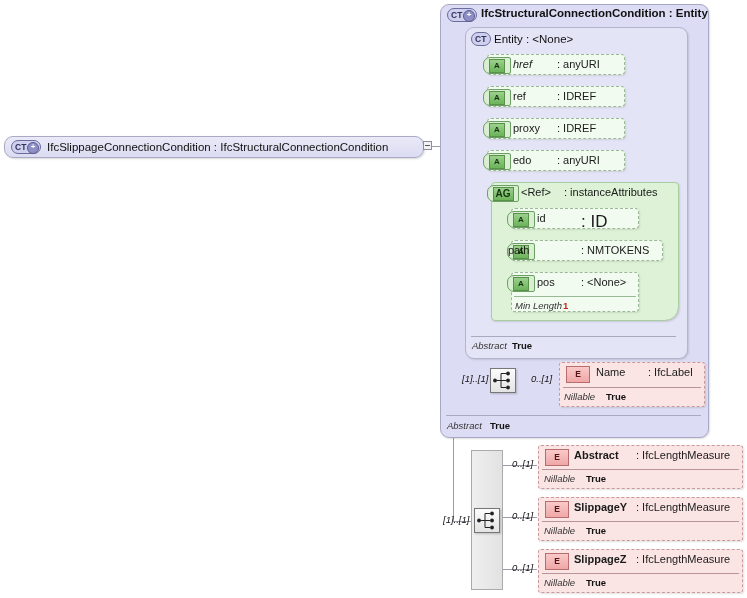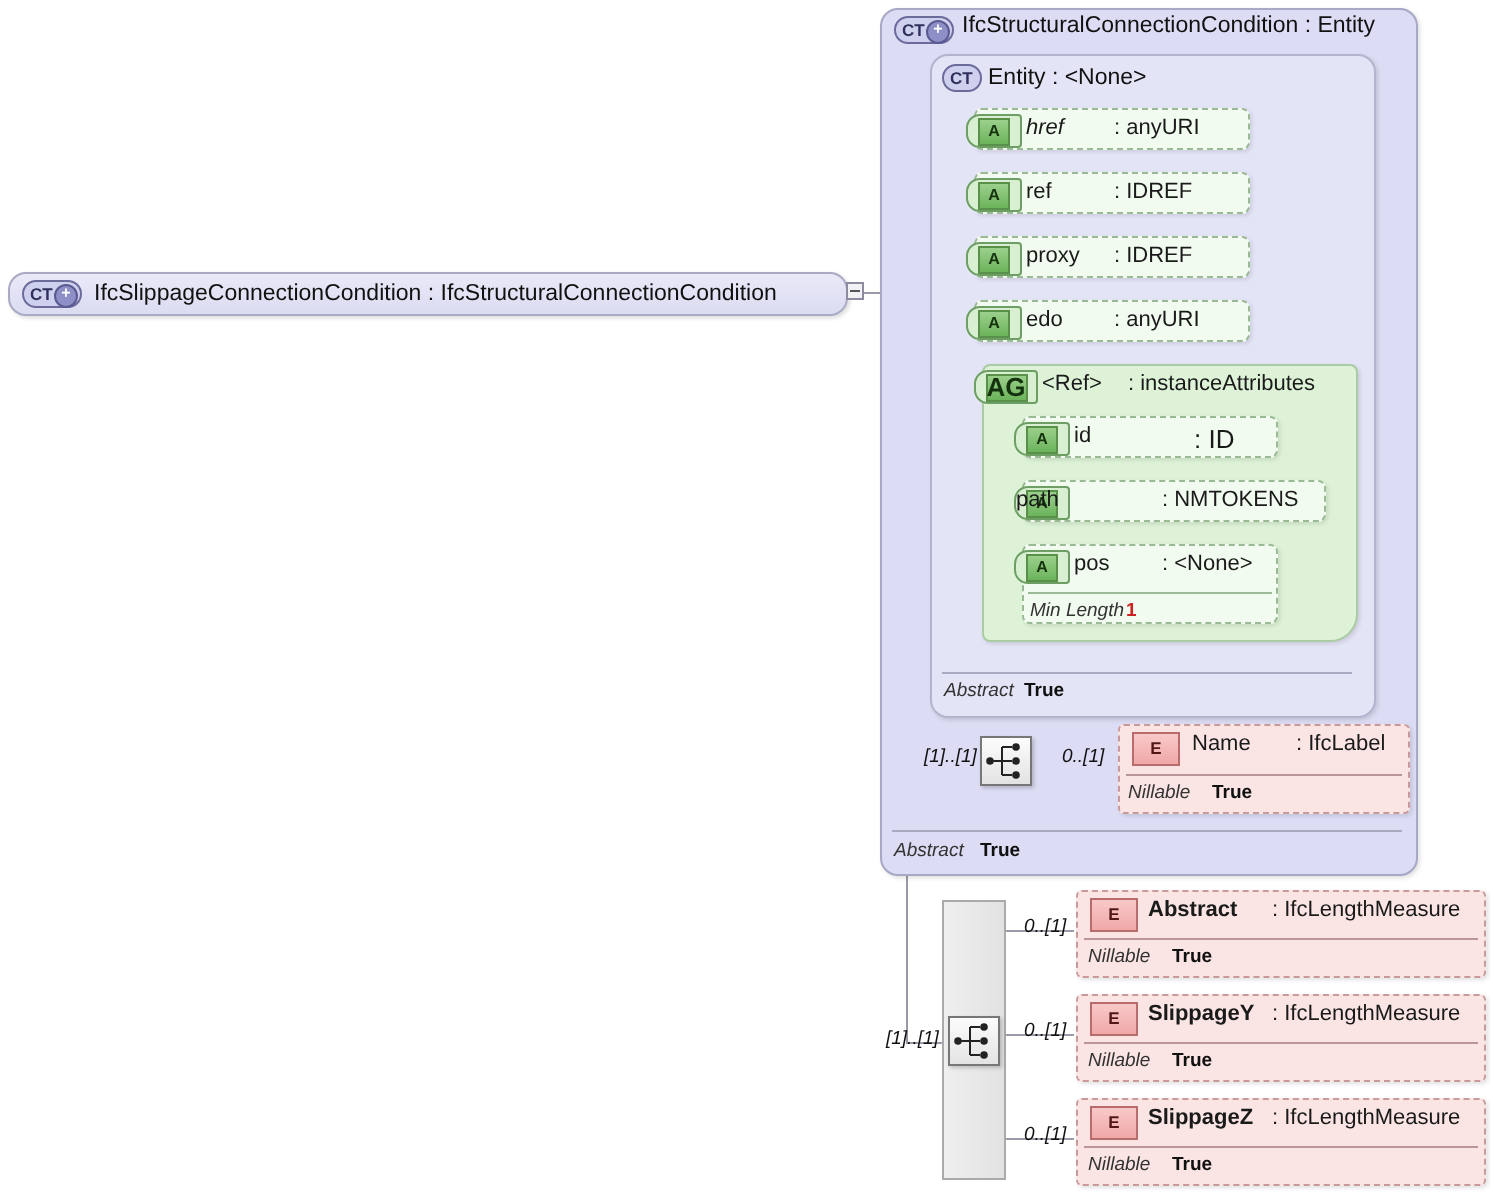--- a/index.html
+++ b/index.html
@@ -80,21 +80,21 @@
   }
   .tag .ptn .sq{
     width:14px;height:12px;
     background:linear-gradient(to bottom,#9bd08c,#6cb35b);
     border:1px solid #59914b;
     color:#14320d;font-size:8px;font-weight:bold;
     display:flex;align-items:center;justify-content:center;
     line-height:1;
   }
   .tag .ptn.ag{width:30px;}
-  .tag .ptn.ag .sq{width:19px;font-size:13px;}
+  .tag .ptn.ag .sq{width:19px;font-size:10px;}
 
   
   .attrbox{
     position:absolute;
     background:#f2fbef;
     border:1px dashed #9ab995;
     border-radius:4px;
     box-shadow:1px 1px 2px rgba(0,0,0,.10);
     box-sizing:border-box;
   }
@@ -166,21 +166,21 @@
     width:9px;height:9px;
     border:1px solid #8c8c9e;
     background:#f2f2f6;
     box-sizing:border-box;
   }
   .expbox:after{
     content:"";position:absolute;left:1px;top:3px;width:5px;height:1px;background:#555;
   }
 
   .title-main{font-size:11.5px;color:#111;margin-left:6px;white-space:nowrap;}
-  .title-ct{position:absolute;font-size:11.5px;color:#111;white-space:nowrap;font-weight:normal;}
+  .title-ct{position:absolute;font-size:11.5px;color:#111;white-space:nowrap;font-weight:bold;}
   .title-ct.norm{font-weight:normal;}
 </style>
 </head>
 <body>
 
 <div class="ln lnh" style="left:428px;top:146px;width:26px;"></div>
 <div class="ln lnv" style="left:453px;top:146px;height:375px;"></div>
 <div class="ln lnh" style="left:453px;top:218px;width:12px;"></div>
 <div class="ln lnh" style="left:453px;top:380px;width:22px;"></div>
 <div class="ln lnh" style="left:453px;top:521px;width:22px;"></div>
@@ -280,21 +280,21 @@
 <div style="position:absolute;left:521px;top:186px;font-size:11px;">&lt;Ref&gt;</div>
 <div style="position:absolute;left:564px;top:186px;font-size:11px;">: instanceAttributes</div>
 
 <div class="attrbox" style="left:511px;top:208px;width:128px;height:21px;"></div>
 <div class="tag" style="left:507px;top:211px;">
   <span class="ptn">
       <span class="sq">A</span>
     </span>
 </div>
 <div style="position:absolute;left:537px;top:212px;font-size:11px;">id</div>
-<div style="position:absolute;left:597px;top:212px;font-size:13px;">: ID</div>
+<div style="position:absolute;left:581px;top:212px;font-size:17px;">: ID</div>
 
 <div class="attrbox" style="left:511px;top:240px;width:152px;height:21px;"></div>
 <div class="tag" style="left:507px;top:243px;">
   <span class="ptn">
       <span class="sq">A</span>
     </span>
 </div>
 <div style="position:absolute;left:508px;top:244px;font-size:11px;">path</div>
 <div style="position:absolute;left:581px;top:244px;font-size:11px;">: NMTOKENS</div>
 

